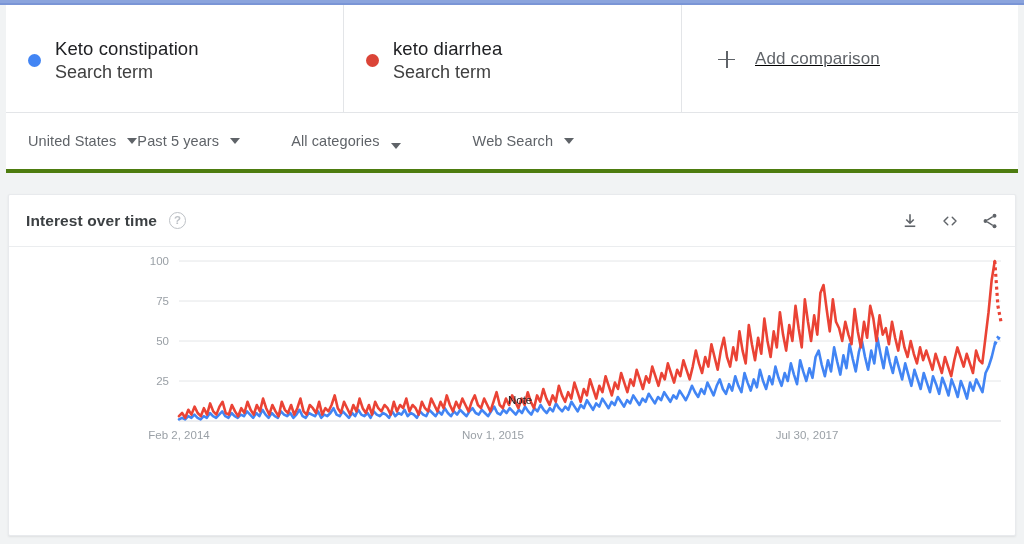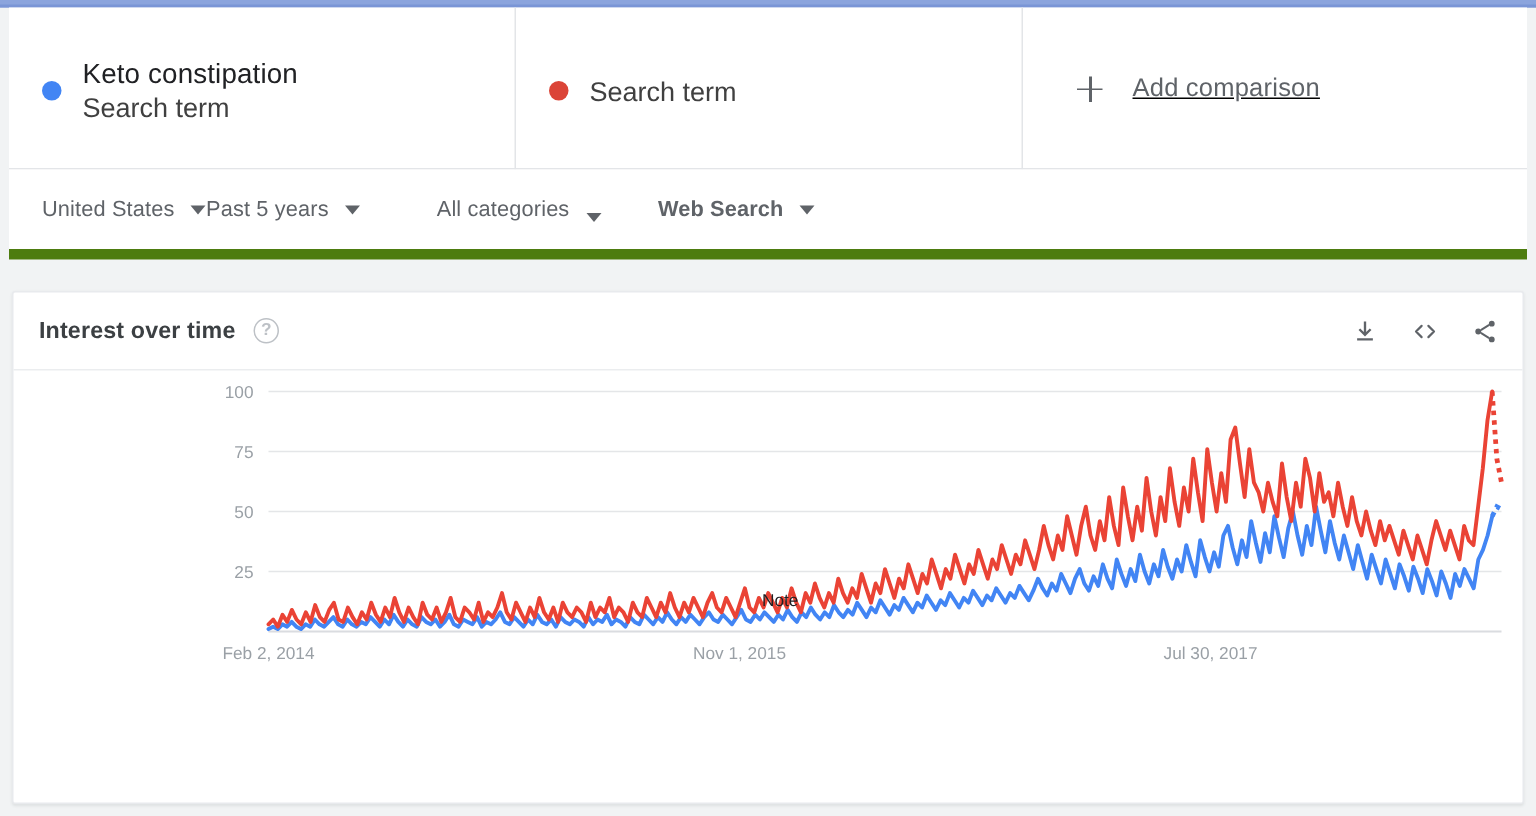--- a/index.html
+++ b/index.html
@@ -101,21 +101,21 @@
   }
 
   
   .filter-bar {
     position: absolute;
     top: 113px; left: 6px;
     width: 1012px; height: 60px;
     background: #ffffff;
     display: flex;
     align-items: center;
-    border-bottom: 7px solid #4d7c0f;
+    border-bottom: 4px solid #4d7c0f;
   }
   .filter {
     display: flex;
     align-items: center;
     cursor: pointer;
     white-space: nowrap;
   }
   .filter-label {
     font-size: 14.5px;
     color: #5f6368;
@@ -124,21 +124,21 @@
   .caret {
     width: 0; height: 0;
     margin-left: 11px;
     border-left: 5px solid transparent;
     border-right: 5px solid transparent;
     border-top: 6px solid #5f6368;
   }
   .f1 { margin-left: 22px; }
   .f2 { }
   .f3 { margin-left: 51px; align-items: flex-end; }
-  .f4 { margin-left: 38px; font-weight: bold; }
+  .f4 { margin-left: 72px; }
 
   
   .card {
     position: absolute;
     top: 194px; left: 8px;
     width: 1008px; height: 342px;
     background: #ffffff;
     border: 1px solid #e8eaed;
     border-radius: 2px;
     box-shadow: 0 1px 2px rgba(60,64,67,.10);
@@ -254,20 +254,21 @@
       <span class="dot blue"></span>
       <span class="term-text">
         <span class="term-title">Keto constipation</span>
         <span class="term-sub">Search term</span>
       </span>
     </div>
 
     <div class="term-cell">
       <span class="dot red"></span>
       <span class="term-text">
+        <span class="term-title">keto diarrhea</span>
         <span class="term-sub">Search term</span>
       </span>
     </div>
 
     <div class="add-cell">
       <span class="plus-icon"></span>
       <span class="add-label">Add comparison</span>
     </div>
   </div>
 

